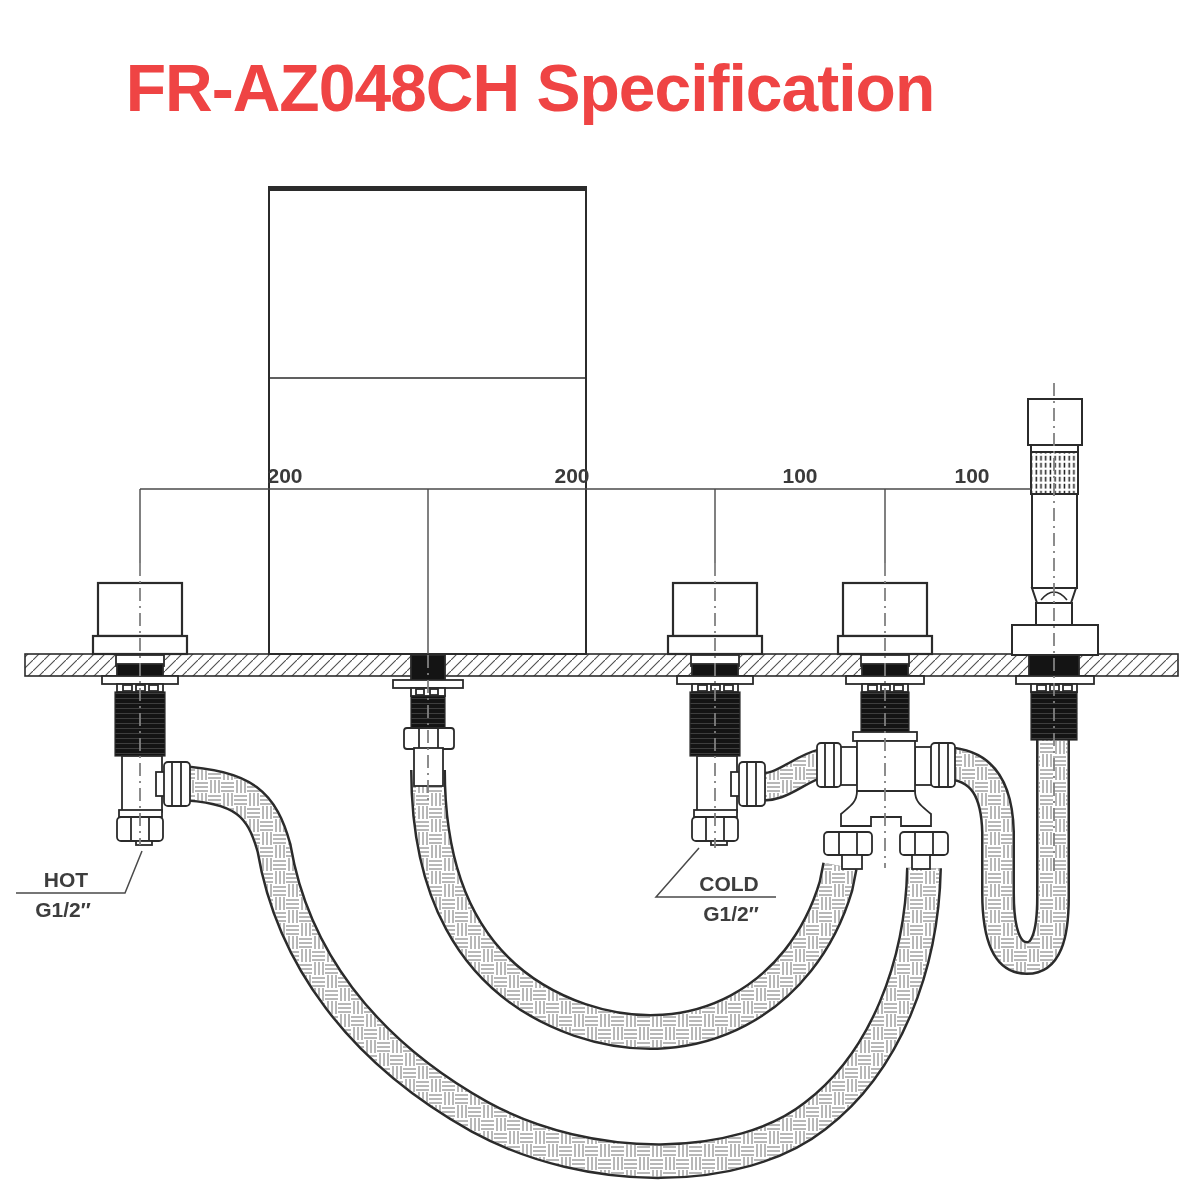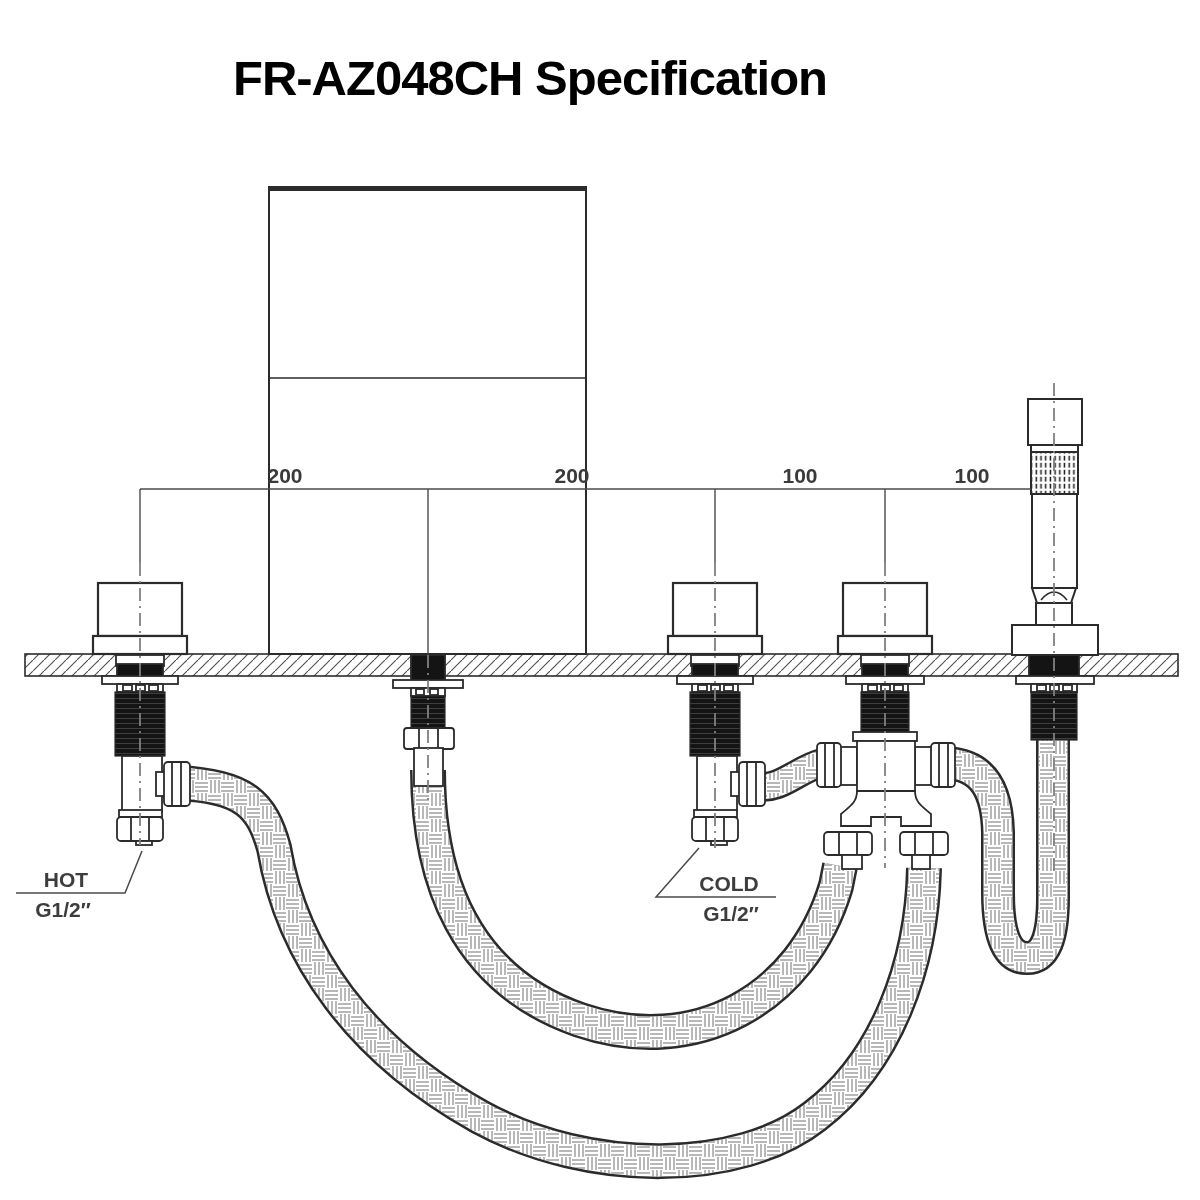--- a/index.html
+++ b/index.html
@@ -1,19 +1,19 @@
 <!DOCTYPE html>
 <html><head>
 <meta charset="utf-8">
 <style>
   html,body{margin:0;padding:0;background:#ffffff;}
   .stage{position:relative;width:1200px;height:1200px;background:#fff;overflow:hidden;
          font-family:"Liberation Sans",sans-serif;}
   .title{position:absolute;top:52px;left:0;width:1060px;text-align:center;
-         font-size:49px;font-weight:700;letter-spacing:-1px;color:#000000;line-height:1.1;}
+         font-size:66px;font-weight:700;letter-spacing:-1px;color:#ef4444;line-height:1.1;}
   svg{position:absolute;top:0;left:0;}
   svg text{font-family:"Liberation Sans",sans-serif;font-weight:bold;}
   .dimtxt{font-size:21px;fill:#3a3a3a;}
   .lbltxt{font-size:21px;fill:#3d3d3d;}
 </style>
 </head>
 <body>
 
 <div class="stage">
   <div class="title">FR-AZ048CH Specification</div>

